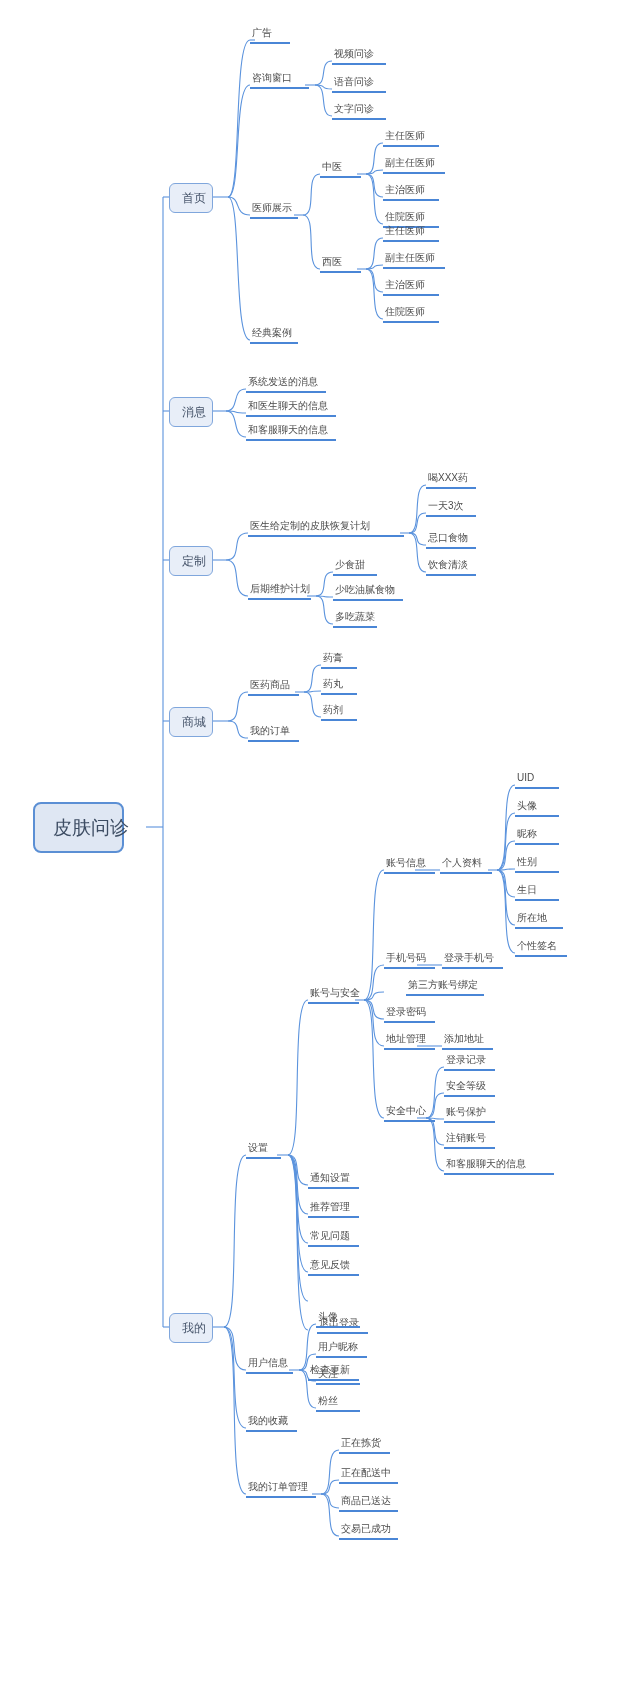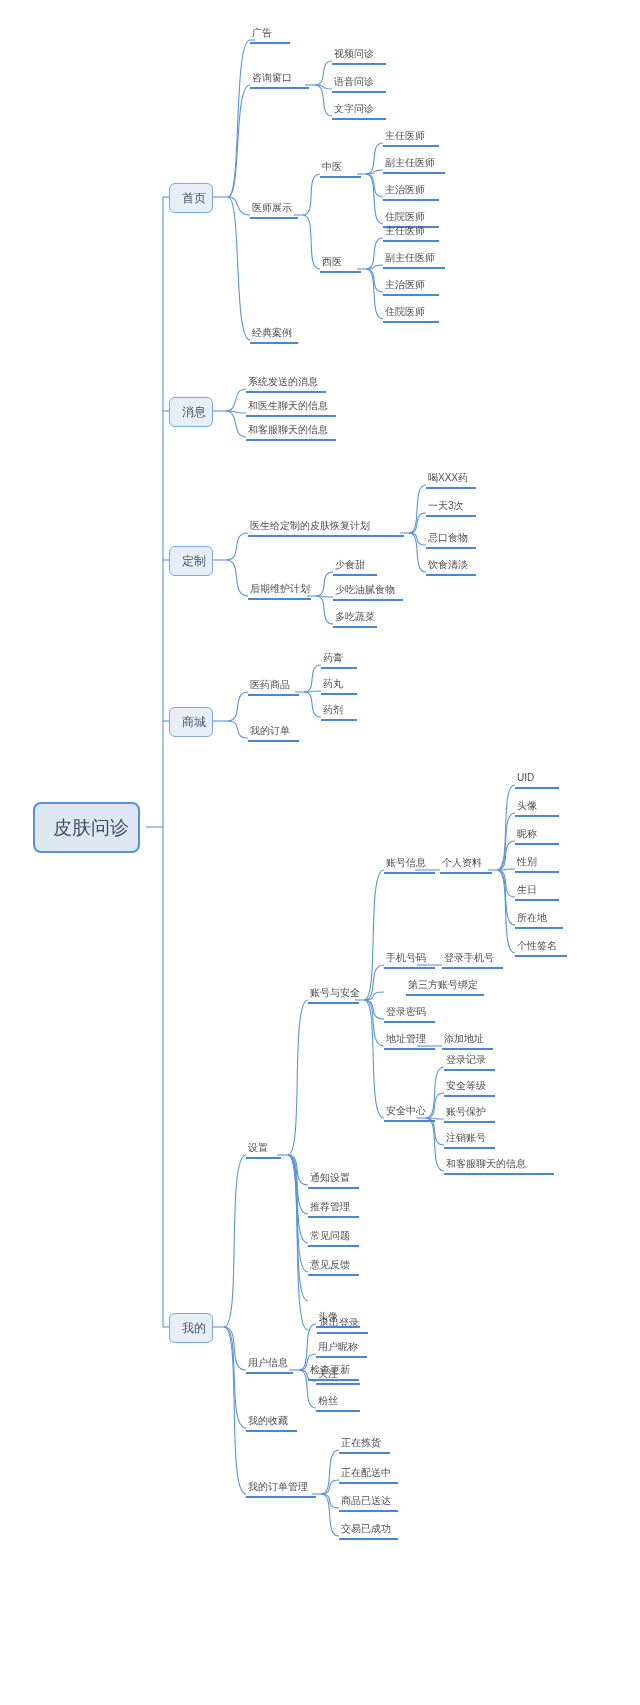--- a/index.html
+++ b/index.html
@@ -176,21 +176,21 @@
       <path d="M299 1370 C313 1370 301 1408 316 1408"></path>
 
       <path d="M312 1494 L321 1494"></path>
       <path d="M321 1494 C336 1494 323 1450 339 1450"></path>
       <path d="M321 1494 C336 1494 323 1480 339 1480"></path>
       <path d="M321 1494 C336 1494 323 1508 339 1508"></path>
       <path d="M321 1494 C336 1494 323 1536 339 1536"></path>
     </g>
   </svg>
 
-  <div class="node root" style="left:33px;top:802px;width:107px;">皮肤问诊</div>
+  <div class="node root" style="left:33px;top:802px;width:91px;">皮肤问诊</div>
 
   <div class="node lvl1" style="left:169px;top:183px;width:44px;">首页</div>
   <div class="node lvl1" style="left:169px;top:397px;width:44px;">消息</div>
   <div class="node lvl1" style="left:169px;top:546px;width:44px;">定制</div>
   <div class="node lvl1" style="left:169px;top:707px;width:44px;">商城</div>
   <div class="node lvl1" style="left:169px;top:1313px;width:44px;">我的</div>
 
   <div class="node uline" style="left:250px;top:27px;width:36px;">广告</div>
 
   <div class="node uline" style="left:250px;top:72px;width:55px;">咨询窗口</div>

